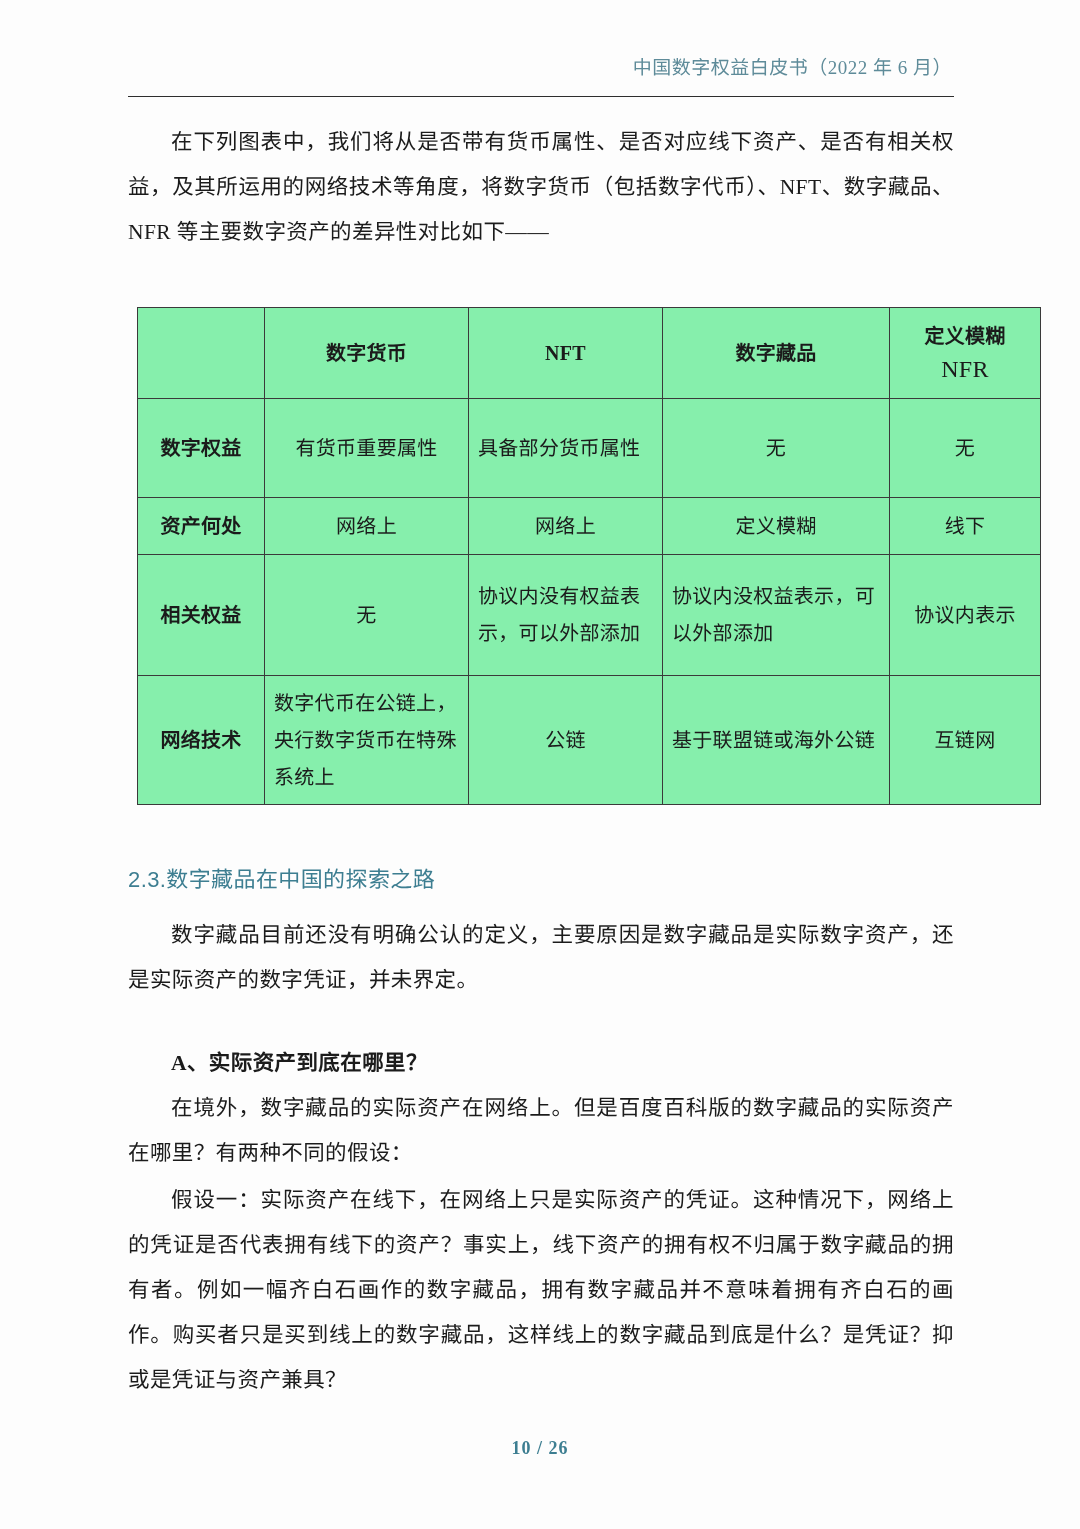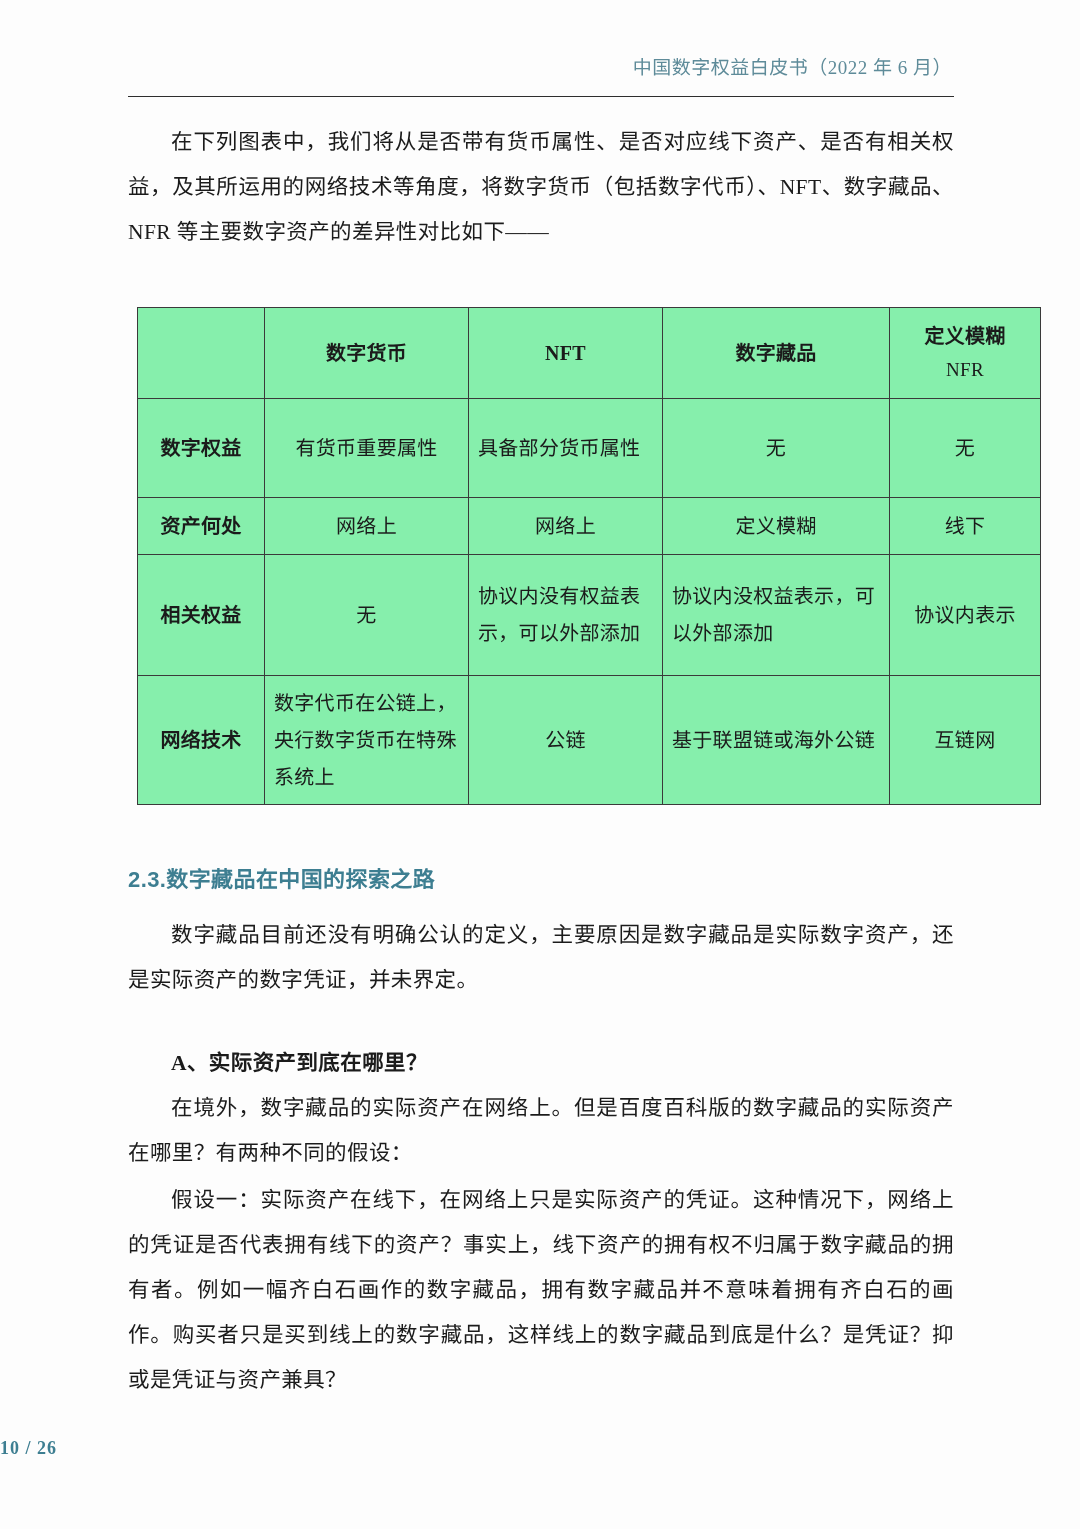--- a/index.html
+++ b/index.html
@@ -101,59 +101,60 @@
 
   tr.head td {
     font-weight: bold;
     text-align: center;
     height: 78px;
   }
   tr.head td.plain { font-weight: normal; }
   .head-sub {
     display: block;
     font-weight: normal;
-    font-size: 19px;
+    font-size: 24px;
     line-height: 33px;
   }
   .head-main {
     display: block;
     font-weight: bold;
     line-height: 33px;
   }
 
   tr.r-currency td { height: 86px; }
   tr.r-where td { height: 44px; }
   tr.r-rights td { height: 108px; }
   tr.r-tech td { height: 116px; }
 
   
   h2.section {
     margin: 56px 0 20px 0;
     font-size: 22px;
-    font-weight: bold;
+    font-weight: normal;
     color: #3d7e91;
     letter-spacing: 0.4px;
     font-family: "Liberation Sans", "DejaVu Sans", sans-serif;
   }
 
   h3.subhead {
     margin: 38px 0 0 0;
     font-size: 21.5px;
     font-weight: bold;
     text-indent: 2em;
     letter-spacing: 0.4px;
     line-height: 45px;
   }
 
   
   .doc-footer {
     position: absolute;
     bottom: 70px;
     left: 0;
     width: 1080px;
+    text-align: center;
     font-size: 18px;
     font-weight: bold;
     color: #3d7e91;
     letter-spacing: 1px;
     font-family: "Liberation Serif", "DejaVu Serif", serif;
   }
 </style>
 </head>
 <body>
 

